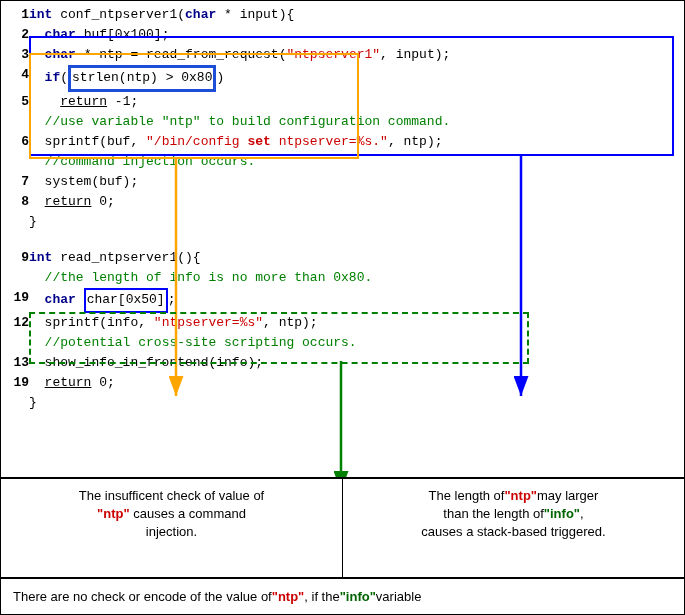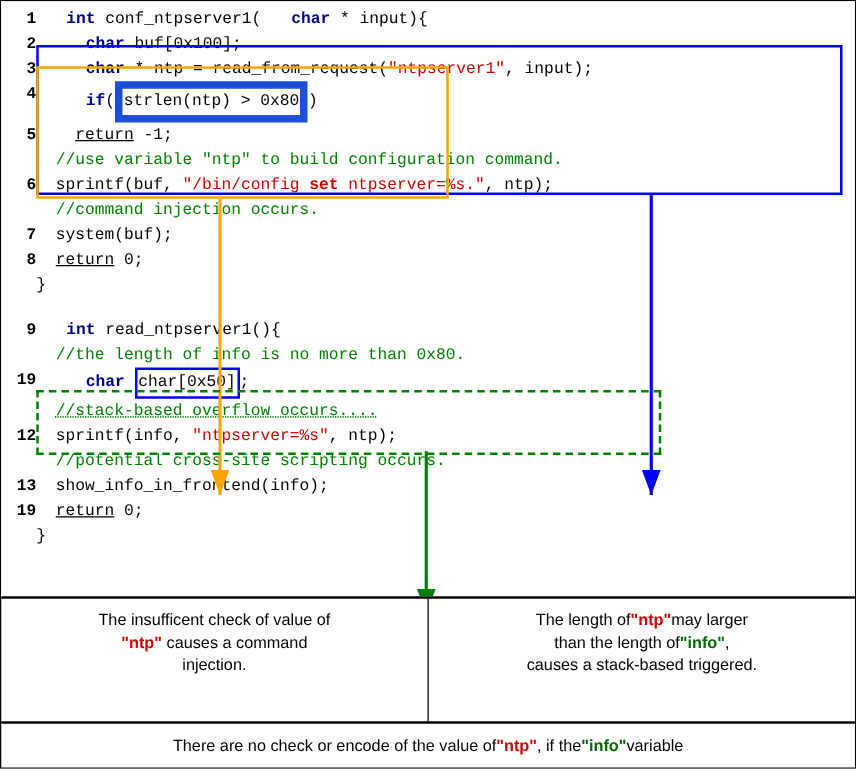--- a/index.html
+++ b/index.html
@@ -46,21 +46,21 @@
       text-align: right;
       padding-right: 6px;
       user-select: none;
       font-weight: bold;
     }
 
     .code-content {
       color: #000;
     }
 
-    .kw { color: #00008B; font-weight: bold; margin-left: 24px; }
+    .kw { color: #00008B; font-weight: bold; }
     .cm { color: #008000; }
     .str { color: #cc0000; }
     .ret { text-decoration: underline; text-align: center; }
 
     
     #arrows-overlay {
       position: absolute;
       top: 0; left: 0;
       width: 100%;
       height: 100%;
@@ -87,21 +87,20 @@
     }
 
     .ntp-red { color: #cc0000; font-weight: bold; }
     .info-green { color: #006400; font-weight: bold; }
 
     #footer-section {
       padding: 8px 12px;
       font-family: Arial, sans-serif;
       font-size: 13px;
       line-height: 1.5;
-      text-align: center;
     }
 
     .empty-line td { line-height: 1.2; }
   </style>
 </head>
 <body>
 
 <div id="main-container">
   <div id="code-section">
 
@@ -124,21 +123,21 @@
           <td class="code-content">  <span class="kw">char</span> buf[0x100];</td>
         </tr>
 
         <tr>
           <td class="line-num">3</td>
           <td class="code-content">  <span class="kw">char</span> * ntp = read_from_request(<span class="str">"ntpserver1"</span>, input);</td>
         </tr>
 
         <tr>
           <td class="line-num">4</td>
-          <td class="code-content">  <span class="kw">if</span>(<span style="border:6px solid #1d4ed8; display:inline-block; padding: 0 1px;">strlen(ntp) &gt; 0x80</span>)</td>
+          <td class="code-content">  <span class="kw">if</span>(<span style="border:3px solid #1d4ed8; display:inline-block; padding: 0 1px;">strlen(ntp) &gt; 0x80</span>)</td>
         </tr>
 
         <tr>
           <td class="line-num">5</td>
           <td class="code-content">    <span class="ret">return</span> -1;</td>
         </tr>
 
         <tr>
           <td class="line-num"></td>
           <td class="code-content">  <span class="cm">//use variable "ntp" to build configuration command.</span></td>
@@ -183,24 +182,20 @@
           <td class="line-num"></td>
           <td class="code-content">  <span class="cm">//the length of info is no more than 0x80.</span></td>
         </tr>
 
         <tr>
           <td class="line-num">19</td>
           <td class="code-content">  <span class="kw">char</span> <span style="border:2px solid blue; display:inline-block; padding:0 1px;">char[0x50]</span>;</td>
         </tr>
 
 
-        <tr>
-          <td class="line-num"></td>
-          <td class="code-content">  <span class="cm" style="text-decoration: underline dotted;">//stack-based overflow occurs....</span></td>
-        </tr>
 
         <tr>
           <td class="line-num">12</td>
           <td class="code-content">  sprintf(info, <span class="str">"ntpserver=%s"</span>, ntp);</td>
         </tr>
 
         <tr>
           <td class="line-num"></td>
           <td class="code-content">  <span class="cm">//potential cross-site scripting occurs.</span></td>
         </tr>

